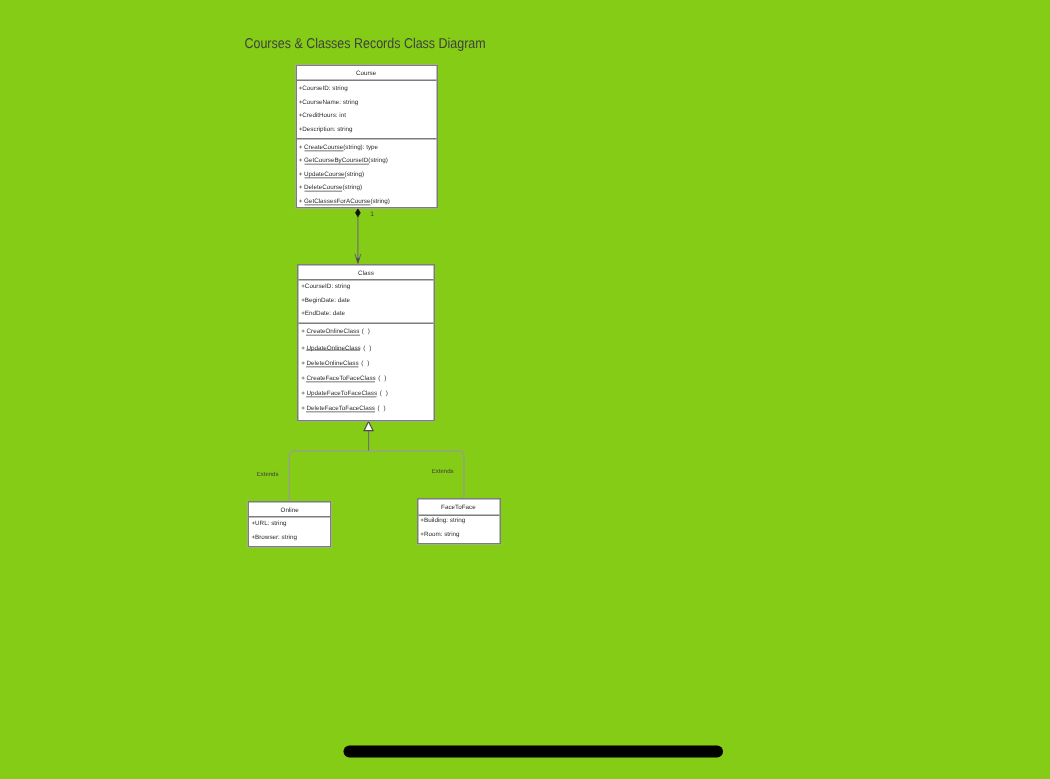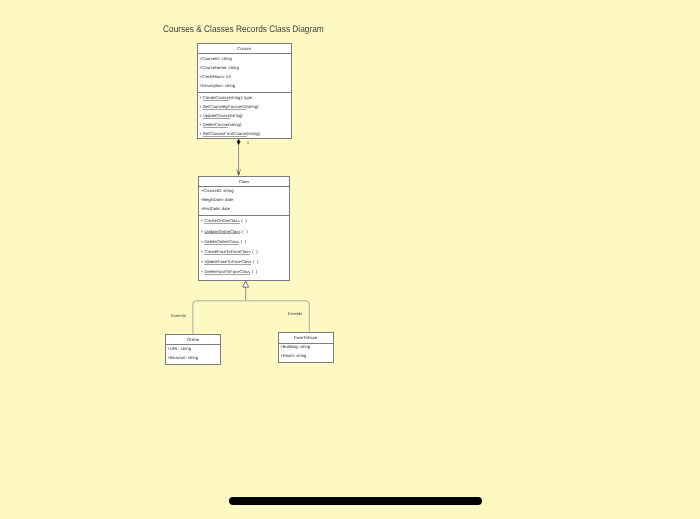--- a/index.html
+++ b/index.html
@@ -1,19 +1,19 @@
 <!DOCTYPE html>
 <html><head>
 <meta charset="utf-8">
 <style>
   html,body{margin:0;padding:0;background:#ffffff;}
   body{width:700px;height:519px;position:relative;overflow:hidden;
        font-family:"Liberation Sans",sans-serif;color:#3b3b3b;
        -webkit-font-smoothing:antialiased;text-rendering:geometricPrecision;}
-  #stage{position:absolute;left:0;top:0;width:700px;height:519px;background:#fef9c3;
+  #stage{position:absolute;left:0;top:0;width:700px;height:519px;background:#84cc16;
          will-change:transform;opacity:0.999;}
 
   .title{position:absolute;left:163px;top:24.6px;font-size:9.5px;line-height:10px;
          color:#3f3f3f;white-space:nowrap;
          transform:scaleX(0.875);transform-origin:left top;}
 
   .umlbox{position:absolute;border:0.8px solid #7d7d7d;background:#ffffff;
           box-sizing:border-box;}
   .umlhdr{position:absolute;left:0;right:0;text-align:center;font-size:4.2px;
           color:#1f1f1f;white-space:nowrap;}

